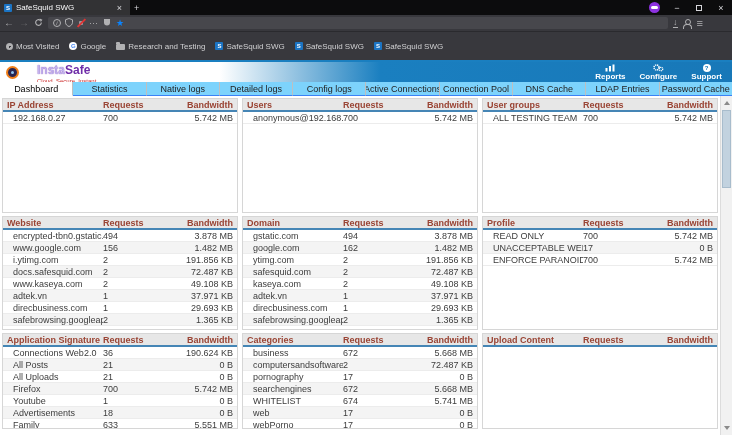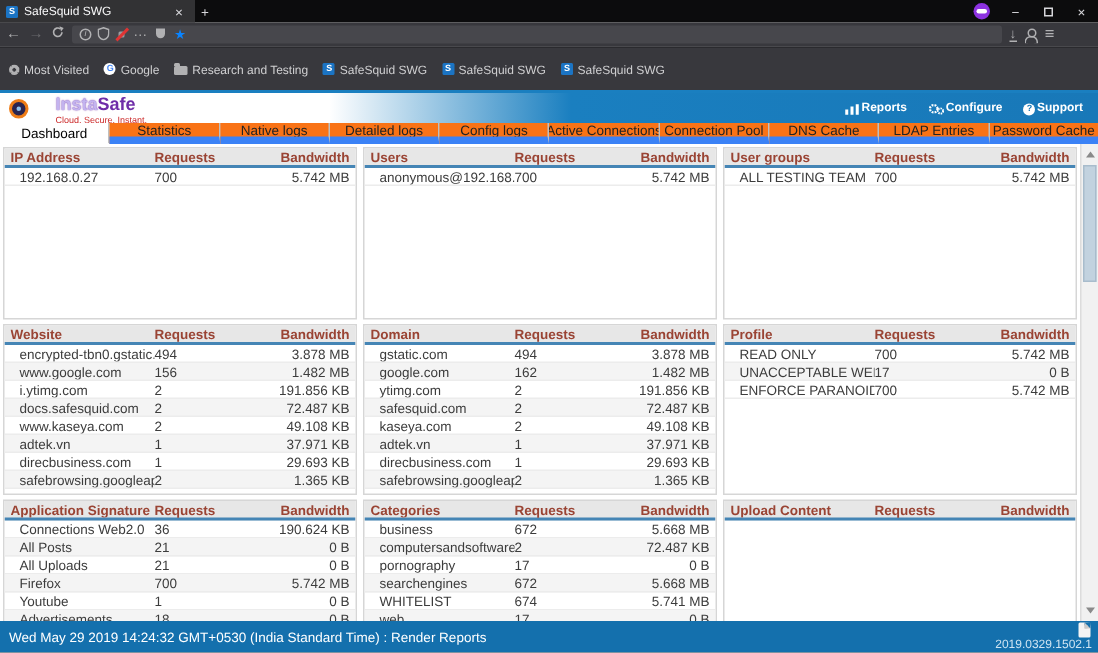--- a/index.html
+++ b/index.html
@@ -61,28 +61,28 @@
                  display:flex; align-items:center; }
   .logo { display:flex; align-items:center; gap:18px; padding-left:6px; }
   .logo-icon { width:13px; height:13px; border-radius:50%; border:2px solid #ee7d18; background:#2a2550; position:relative; }
   .logo-icon::after { content:""; position:absolute; left:3px; top:3px; width:3px; height:3px; border-radius:50%; background:#8fc3ee; }
   .logo-text { line-height:1; }
   .logo-line { font-size:12px; font-weight:bold; letter-spacing:0; }
   .l1 { color:#c3b4ef; text-shadow:0 0 1px #6f2da8; }
   .l2 { color:#6f2da8; }
   .tagline { display:block; font-size:6px; color:#cc2a2a; margin-top:1px; }
   .header-actions { margin-left:auto; display:flex; gap:14px; padding-right:10px; }
-  .haction { display:flex; flex-direction:row; align-items:center; color:#fff; font-size:8px; font-weight:bold; line-height:1; gap:1px; }
+  .haction { display:flex; flex-direction:column; align-items:center; color:#fff; font-size:8px; font-weight:bold; line-height:1; gap:1px; }
   .hicon { height:9px; display:flex; align-items:flex-end; }
   .qcircle { width:8px; height:8px; border-radius:50%; background:#fff; color:#1878b8; font-size:6px; font-weight:bold;
              display:inline-flex; align-items:center; justify-content:center; }
 
   .nav-tabs { height:14px; display:flex; background:#d9d9d9; }
   .nav-tab { flex:1; display:flex; align-items:center; justify-content:center; font-size:9px; color:#222;
-             background:#f97316; border-right:1px solid #bfbfbf; border-bottom:5px solid #3b82f6; white-space:nowrap; overflow:hidden; }
+             background:#7dd3fc; border-right:1px solid #bfbfbf; border-bottom:1px solid #3b82f6; white-space:nowrap; overflow:hidden; }
   .nav-tab.active { background:#fff; border-bottom:1px solid #fff; color:#000; }
   .nav-tab:last-child { border-right:none; }
 
   .content { flex:1; background:#fff; position:relative; padding:2px 14px 0 2px; overflow:hidden; }
   .panel-grid { display:grid; grid-template-columns:repeat(3,1fr); grid-template-rows:115px 114px 96px; gap:3px 4px; }
   .panel { border:1px solid #d6d6d6; background:#fff; overflow:hidden; display:flex; flex-direction:column; }
   .panel-header { height:13px; flex:none; background:#e7e7e7; border-bottom:2px solid #4585b5; display:flex; align-items:center;
                   font-size:9px; font-weight:bold; color:#9a4434; padding:0 4px; }
   .ph-title { flex:1; white-space:nowrap; overflow:hidden; }
   .col-req { width:56px; flex:none; }
@@ -502,19 +502,14 @@
       <span class="sb-up">
           <span class="tri-up"></span>
         </span>
       <span class="sb-thumb"></span>
       <span class="sb-down">
           <span class="tri-down"></span>
         </span>
     </div>
   </div>
 
-  <div class="statusbar">
-    <span>Wed May 29 2019 14:24:32 GMT+0530 (India Standard Time) : Render Reports</span>
-    <span class="sb-doc"></span>
-    <span class="sb-version">2019.0329.1502.1</span>
-  </div>
 
 </div>
 
 </body></html>

